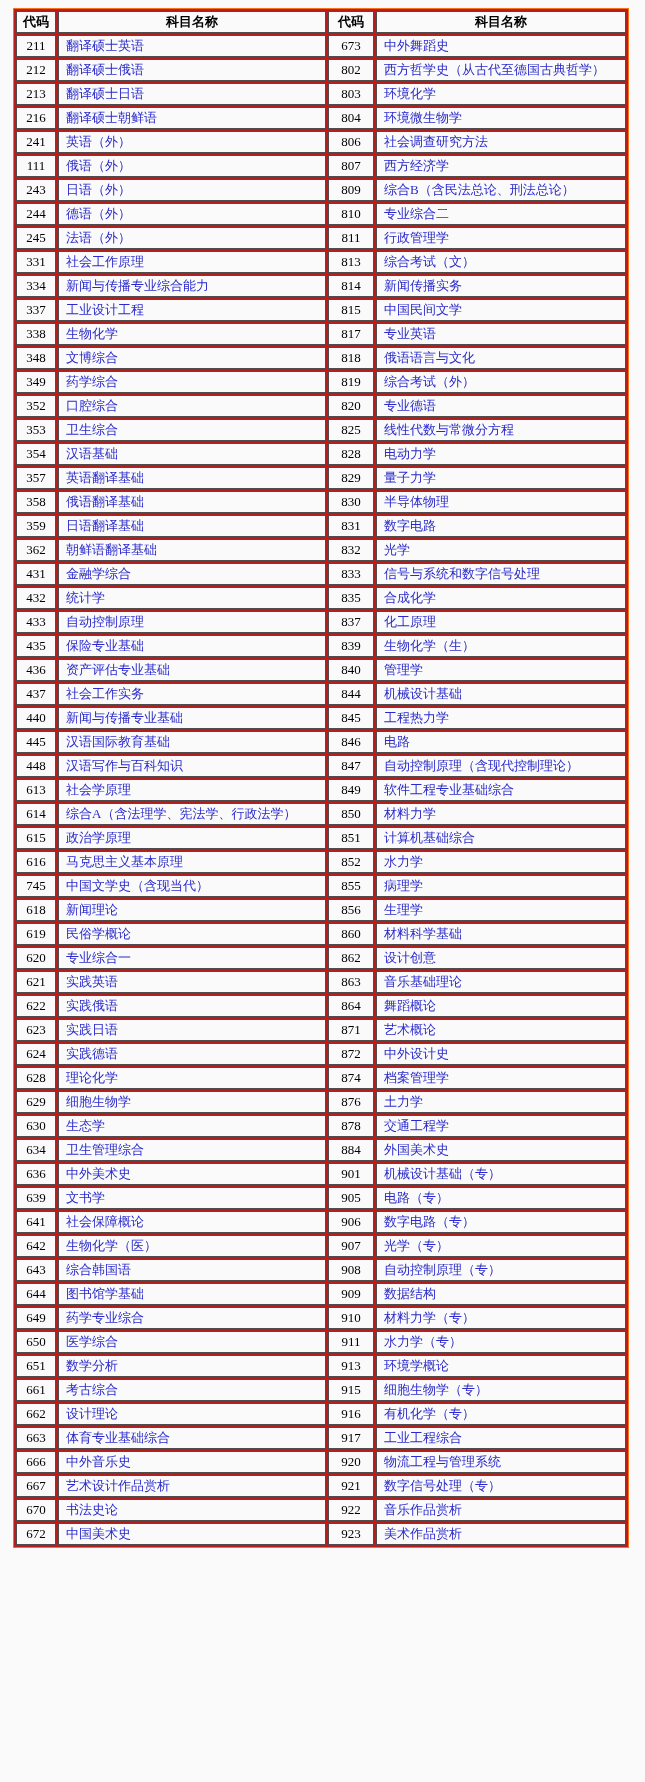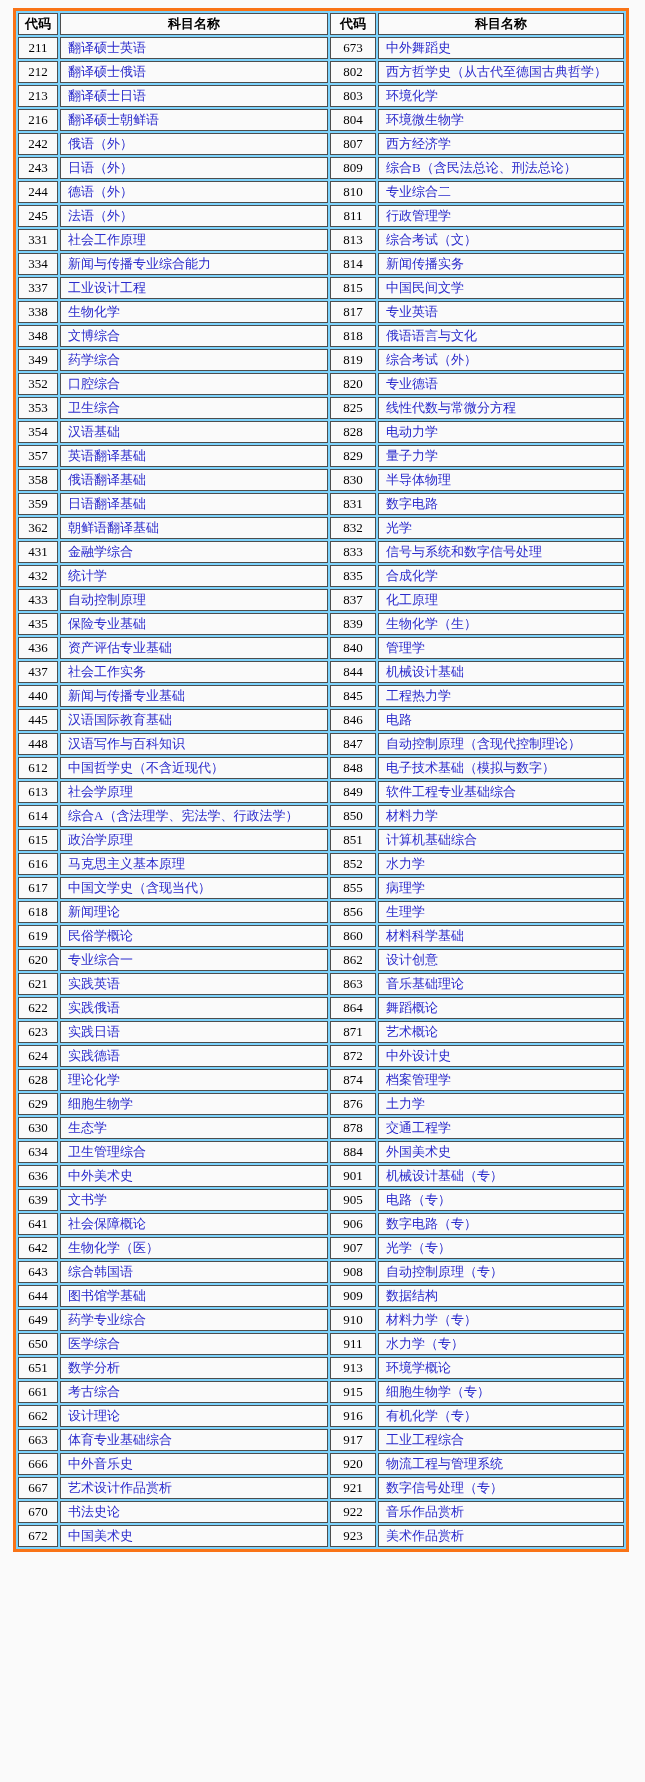--- a/index.html
+++ b/index.html
@@ -10,22 +10,22 @@
   }
   .page {
     padding: 8px 7px;
   }
   table.codes {
     border-collapse: separate;
     border-spacing: 2px;
     table-layout: fixed;
     width: 616px;
     margin-left: 6px;
-    border: 3px solid #f97316;
-    background: #7dd3fc;
+    border: 1px solid #f97316;
+    background: #b91c1c;
   }
   th, td {
     border: 1px solid #4d4d4d;
     box-sizing: border-box;
     height: 22px;
     font-size: 13px;
     line-height: 20px;
     padding: 0;
     overflow: hidden;
     white-space: nowrap;
@@ -92,21 +92,27 @@
           <td class="code">803</td>
           <td class="subject"><a class="subject-link">环境化学</a></td>
         </tr>
         <tr>
           <td class="code">216</td>
           <td class="subject"><a class="subject-link">翻译硕士朝鲜语</a></td>
           <td class="code">804</td>
           <td class="subject"><a class="subject-link">环境微生物学</a></td>
         </tr>
         <tr>
-          <td class="code">242</td>
+          <td class="code">241</td>
+          <td class="subject"><a class="subject-link">英语（外）</a></td>
+          <td class="code">806</td>
+          <td class="subject"><a class="subject-link">社会调查研究方法</a></td>
+        </tr>
+        <tr>
+          <td class="code">111</td>
           <td class="subject"><a class="subject-link">俄语（外）</a></td>
           <td class="code">807</td>
           <td class="subject"><a class="subject-link">西方经济学</a></td>
         </tr>
         <tr>
           <td class="code">243</td>
           <td class="subject"><a class="subject-link">日语（外）</a></td>
           <td class="code">809</td>
           <td class="subject"><a class="subject-link">综合B（含民法总论、刑法总论）</a></td>
         </tr>
@@ -248,26 +254,20 @@
           <td class="code">846</td>
           <td class="subject"><a class="subject-link">电路</a></td>
         </tr>
         <tr>
           <td class="code">448</td>
           <td class="subject"><a class="subject-link">汉语写作与百科知识</a></td>
           <td class="code">847</td>
           <td class="subject"><a class="subject-link">自动控制原理（含现代控制理论）</a></td>
         </tr>
         <tr>
-          <td class="code">612</td>
-          <td class="subject"><a class="subject-link">中国哲学史（不含近现代）</a></td>
-          <td class="code">848</td>
-          <td class="subject"><a class="subject-link">电子技术基础（模拟与数字）</a></td>
-        </tr>
-        <tr>
           <td class="code">613</td>
           <td class="subject"><a class="subject-link">社会学原理</a></td>
           <td class="code">849</td>
           <td class="subject"><a class="subject-link">软件工程专业基础综合</a></td>
         </tr>
         <tr>
           <td class="code">614</td>
           <td class="subject"><a class="subject-link">综合A（含法理学、宪法学、行政法学）</a></td>
           <td class="code">850</td>
           <td class="subject"><a class="subject-link">材料力学</a></td>
@@ -278,21 +278,21 @@
           <td class="code">851</td>
           <td class="subject"><a class="subject-link">计算机基础综合</a></td>
         </tr>
         <tr>
           <td class="code">616</td>
           <td class="subject"><a class="subject-link">马克思主义基本原理</a></td>
           <td class="code">852</td>
           <td class="subject"><a class="subject-link">水力学</a></td>
         </tr>
         <tr>
-          <td class="code">617</td>
+          <td class="code">745</td>
           <td class="subject"><a class="subject-link">中国文学史（含现当代）</a></td>
           <td class="code">855</td>
           <td class="subject"><a class="subject-link">病理学</a></td>
         </tr>
         <tr>
           <td class="code">618</td>
           <td class="subject"><a class="subject-link">新闻理论</a></td>
           <td class="code">856</td>
           <td class="subject"><a class="subject-link">生理学</a></td>
         </tr>

